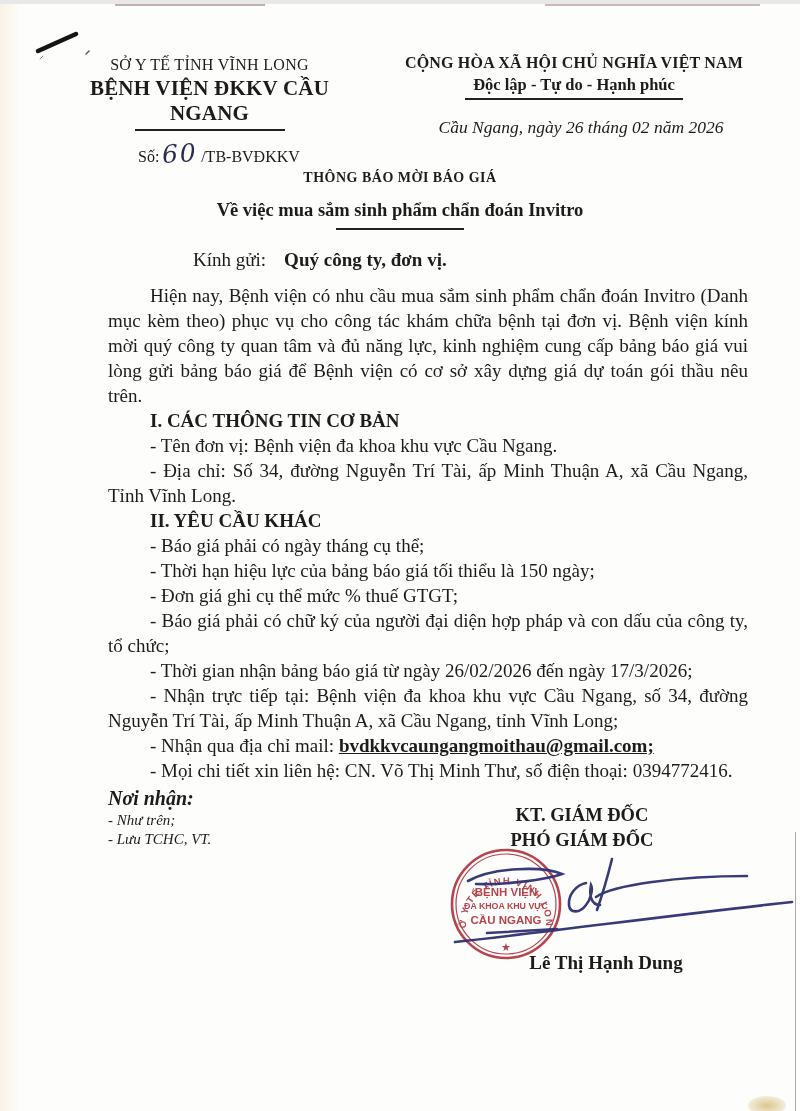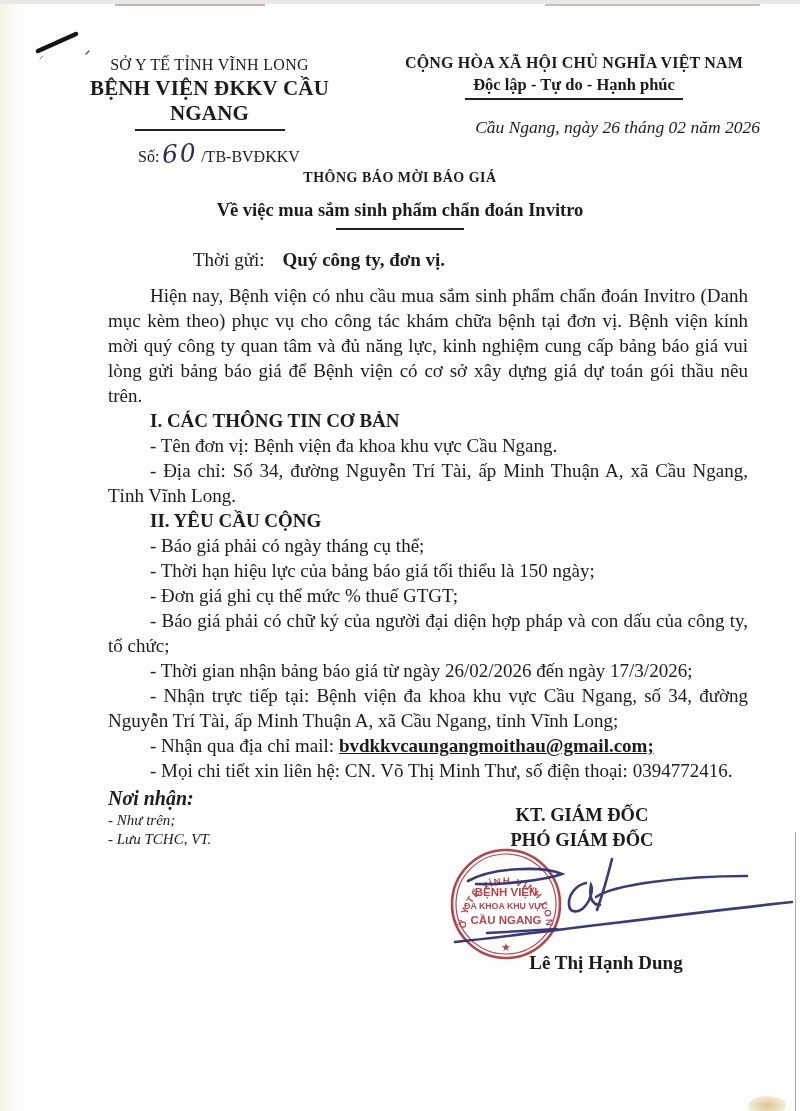--- a/index.html
+++ b/index.html
@@ -17,21 +17,21 @@
   .hl2 { font-size:21px; font-weight:bold; margin-top:2px; letter-spacing:0.2px; }
   .hl-rule { width:150px; height:2px; background:#23211f; margin:3px auto 0; }
   .so-line { margin-top:15px; font-size:16px; text-align:left; padding-left:86px; }
   .so-num { font-size:25px; font-style:italic; color:#2a2c52; display:inline-block;
             transform:rotate(-3deg); margin:0 3px; line-height:16px;
             font-family:"DejaVu Serif",serif; letter-spacing:2px; }
   .header-right { position:absolute; left:388px; top:50px; width:372px; text-align:center; }
   .hr1 { font-size:16px; font-weight:bold; letter-spacing:0.2px; }
   .hr2 { font-size:16.5px; font-weight:bold; margin-top:3px; }
   .hr-rule { width:218px; height:1.5px; background:#23211f; margin:3px auto 0; }
-  .dateline { margin-top:17px; font-size:17.5px; font-style:italic; padding-left:14px;text-align:right; }
+  .dateline { margin-top:17px; font-size:17.5px; font-style:italic; padding-left:14px; }
 
   
   .doc-title { position:absolute; top:166px; left:0; width:100%; text-align:center;
                font-size:14px; font-weight:bold; letter-spacing:0.5px; }
   .doc-subtitle { position:absolute; top:196px; left:0; width:100%; text-align:center;
                   font-size:18.5px; font-weight:bold; }
   .subtitle-rule { position:absolute; top:224px; left:336px; width:128px; height:1.5px; background:#23211f; }
 
   .salutation { position:absolute; left:193px; top:245px; font-size:19px; }
   .salutation .recipient { font-weight:bold; margin-left:18px; }
@@ -92,28 +92,28 @@
     <div class="hr1">CỘNG HÒA XÃ HỘI CHỦ NGHĨA VIỆT NAM</div>
     <div class="hr2">Độc lập - Tự do - Hạnh phúc</div>
     <div class="hr-rule"></div>
     <div class="dateline">Cầu Ngang, ngày 26 tháng 02 năm 2026</div>
   </div>
 
   <div class="doc-title">THÔNG BÁO MỜI BÁO GIÁ</div>
   <div class="doc-subtitle">Về việc mua sắm sinh phẩm chẩn đoán Invitro</div>
   <div class="subtitle-rule"></div>
 
-  <div class="salutation"><span>Thời gửi:</span><span class="recipient">Quý công ty, đơn vị.</span></div>
+  <div class="salutation"><span>Kính gửi:</span><span class="recipient">Quý công ty, đơn vị.</span></div>
 
   <div class="body-flow">
     <p>Hiện nay, Bệnh viện có nhu cầu mua sắm sinh phẩm chẩn đoán Invitro (Danh mục kèm theo) phục vụ cho công tác khám chữa bệnh tại đơn vị. Bệnh viện kính mời quý công ty quan tâm và đủ năng lực, kinh nghiệm cung cấp bảng báo giá vui lòng gửi bảng báo giá để Bệnh viện có cơ sở xây dựng giá dự toán gói thầu nêu trên.</p>
     <p class="sec-heading">I. CÁC THÔNG TIN CƠ BẢN</p>
     <p>- Tên đơn vị: Bệnh viện đa khoa khu vực Cầu Ngang.</p>
     <p>- Địa chỉ: Số 34, đường Nguyễn Trí Tài, ấp Minh Thuận A, xã Cầu Ngang, Tỉnh Vĩnh Long.</p>
-    <p class="sec-heading">II. YÊU CẦU CỘNG</p>
+    <p class="sec-heading">II. YÊU CẦU KHÁC</p>
     <p>- Báo giá phải có ngày tháng cụ thể;</p>
     <p>- Thời hạn hiệu lực của bảng báo giá tối thiểu là 150 ngày;</p>
     <p>- Đơn giá ghi cụ thể mức % thuế GTGT;</p>
     <p>- Báo giá phải có chữ ký của người đại diện hợp pháp và con dấu của công ty, tổ chức;</p>
     <p>- Thời gian nhận bảng báo giá từ ngày 26/02/2026 đến ngày 17/3/2026;</p>
     <p>- Nhận trực tiếp tại: Bệnh viện đa khoa khu vực Cầu Ngang, số 34, đường Nguyễn Trí Tài, ấp Minh Thuận A, xã Cầu Ngang, tỉnh Vĩnh Long;</p>
     <p><span>- Nhận qua địa chỉ mail: </span><span class="email-strong">bvdkkvcaungangmoithau@gmail.com;</span></p>
     <p>- Mọi chi tiết xin liên hệ: CN. Võ Thị Minh Thư, số điện thoại: 0394772416.</p>
   </div>
 

